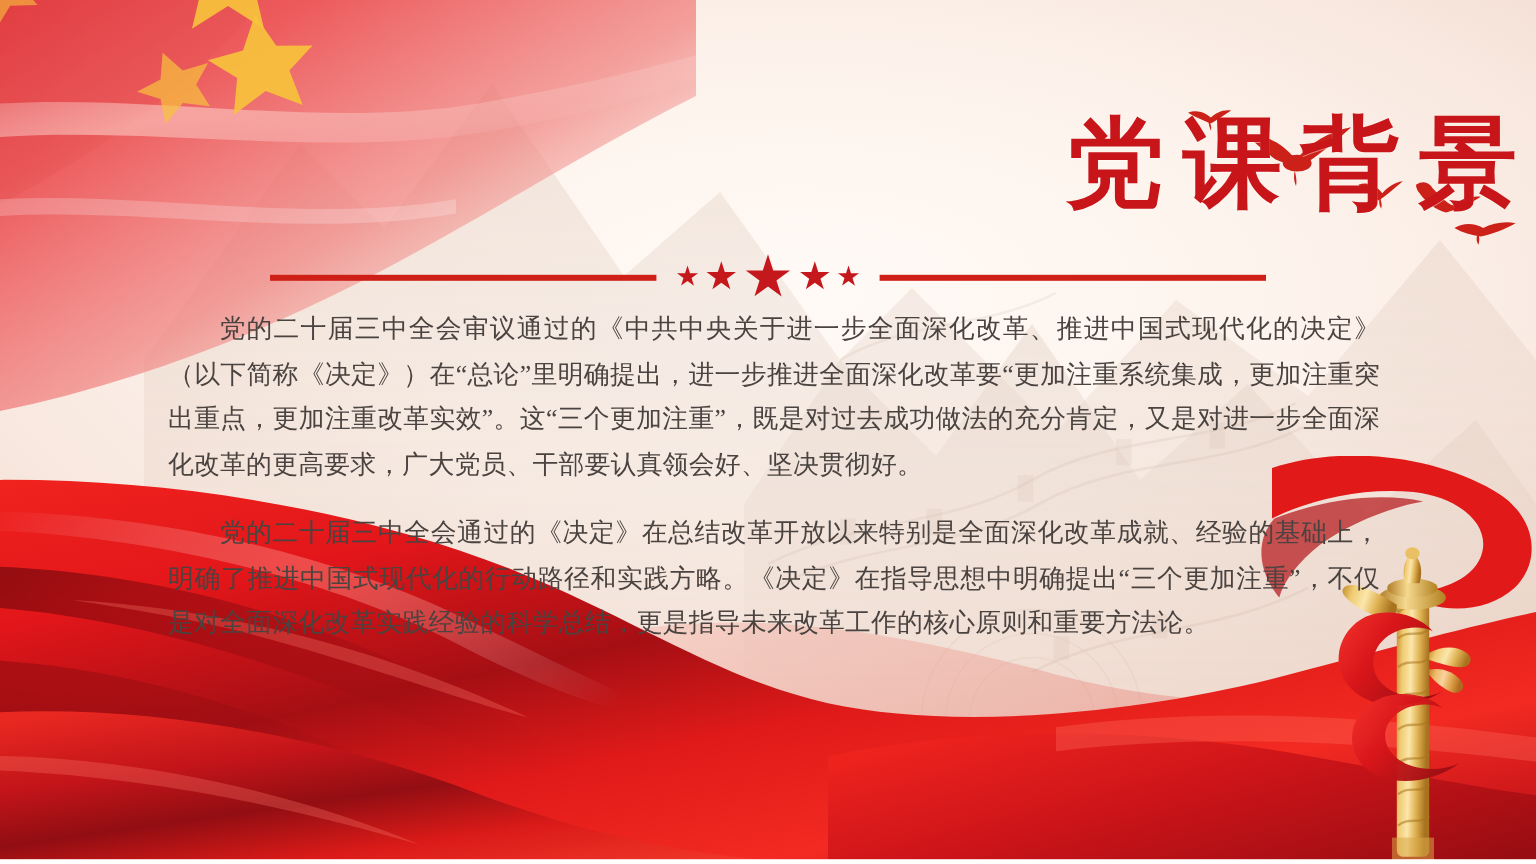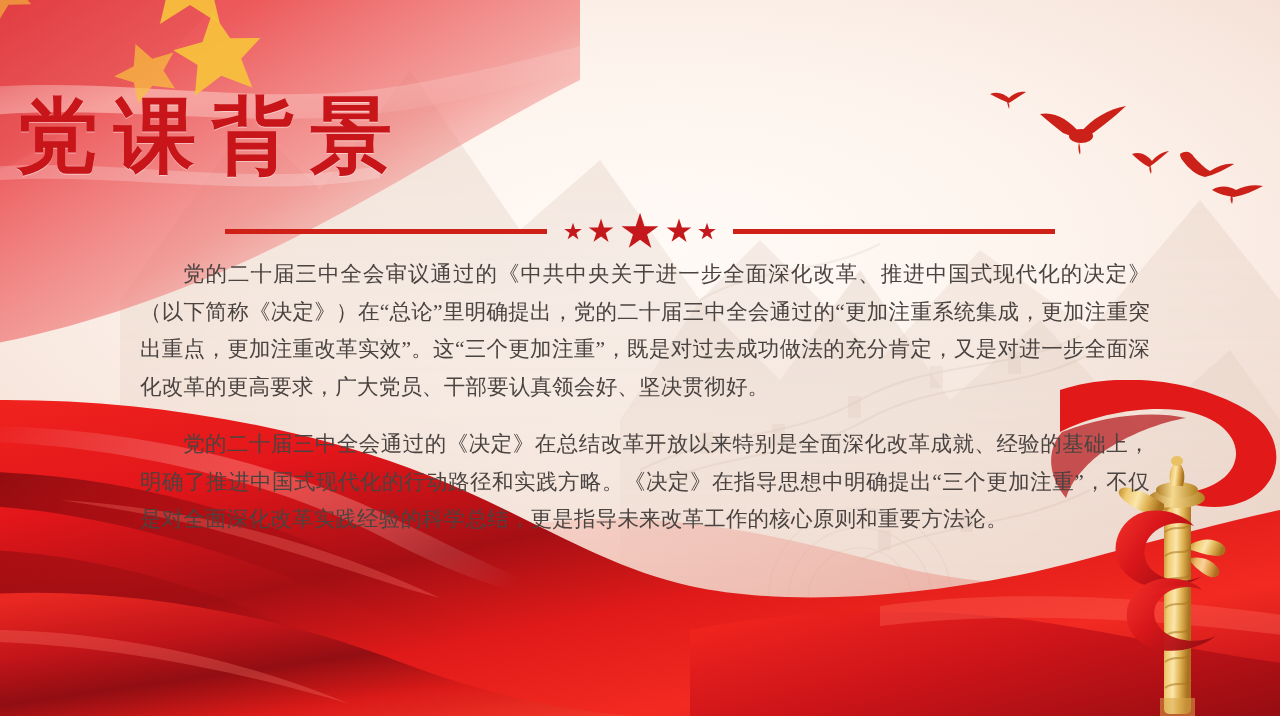--- a/index.html
+++ b/index.html
@@ -82,21 +82,21 @@
     width: 150px;
     height: 268px;
   }
 
   
   .title-block {
     position: absolute;
     left: 0;
     top: 92px;
     width: 1280px;
-    text-align: left;
+    text-align: right;
     z-index: 20;
   }
   .slide-title {
     display: inline-block;
     font-family: "Liberation Serif", "DejaVu Serif", serif;
     font-size: 82px;
     font-weight: 700;
     letter-spacing: 16px;
     text-indent: 16px;
     line-height: 1.1;
@@ -266,21 +266,21 @@
       <path d="M200,76 C206,72 211,74 214,79 C219,84 224,90 230,93
                C238,88 246,85 254,86 C244,92 234,97 225,99 C216,97 208,90 203,83 C201,81 200,78 200,76 Z"></path>
 
       <path d="M232,112 C240,107 249,108 256,112 C264,108 274,106 283,108
                C274,113 264,117 254,119 C246,118 239,116 232,112 Z"></path>
       <path d="M252,116 C253,120 253,123 252,126 C250,123 250,119 252,116 Z"></path>
     </g>
   </svg>
 
   <div class="body-copy">
-    <p class="para">党的二十届三中全会审议通过的《中共中央关于进一步全面深化改革、推进中国式现代化的决定》（以下简称《决定》）在“总论”里明确提出，党的二十届三中全会通过的“更加注重系统集成，更加注重突出重点，更加注重改革实效”。这“三个更加注重”，既是对过去成功做法的充分肯定，又是对进一步全面深化改革的更高要求，广大党员、干部要认真领会好、坚决贯彻好。</p>
+    <p class="para">党的二十届三中全会审议通过的《中共中央关于进一步全面深化改革、推进中国式现代化的决定》（以下简称《决定》）在“总论”里明确提出，进一步推进全面深化改革要“更加注重系统集成，更加注重突出重点，更加注重改革实效”。这“三个更加注重”，既是对过去成功做法的充分肯定，又是对进一步全面深化改革的更高要求，广大党员、干部要认真领会好、坚决贯彻好。</p>
     <p class="para">党的二十届三中全会通过的《决定》在总结改革开放以来特别是全面深化改革成就、经验的基础上，明确了推进中国式现代化的行动路径和实践方略。《决定》在指导思想中明确提出“三个更加注重”，不仅是对全面深化改革实践经验的科学总结，更是指导未来改革工作的核心原则和重要方法论。</p>
   </div>
 
   <svg class="ribbon-wrap" viewBox="0 0 1280 340" preserveAspectRatio="none">
     <defs>
       <linearGradient id="silkA" x1="0" y1="0" x2="0.85" y2="1">
         <stop offset="0%" stop-color="#f0231f"></stop>
         <stop offset="22%" stop-color="#e3161a"></stop>
         <stop offset="45%" stop-color="#a50f14"></stop>
         <stop offset="62%" stop-color="#e01a19"></stop>

